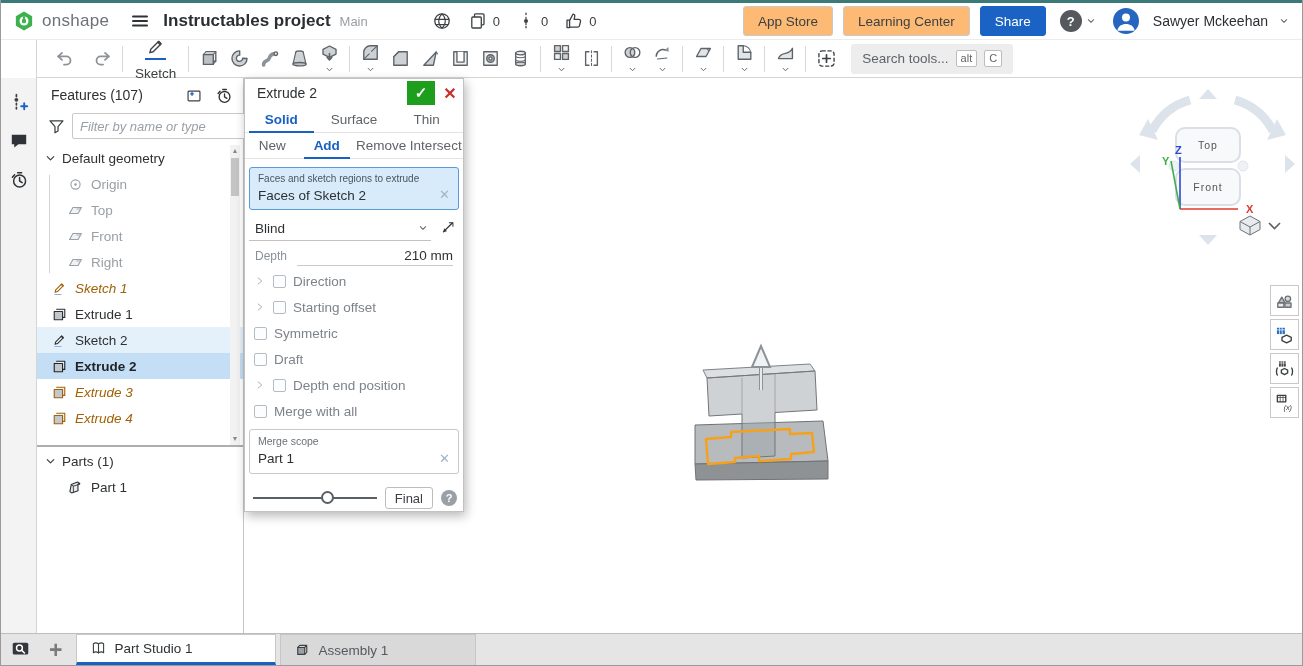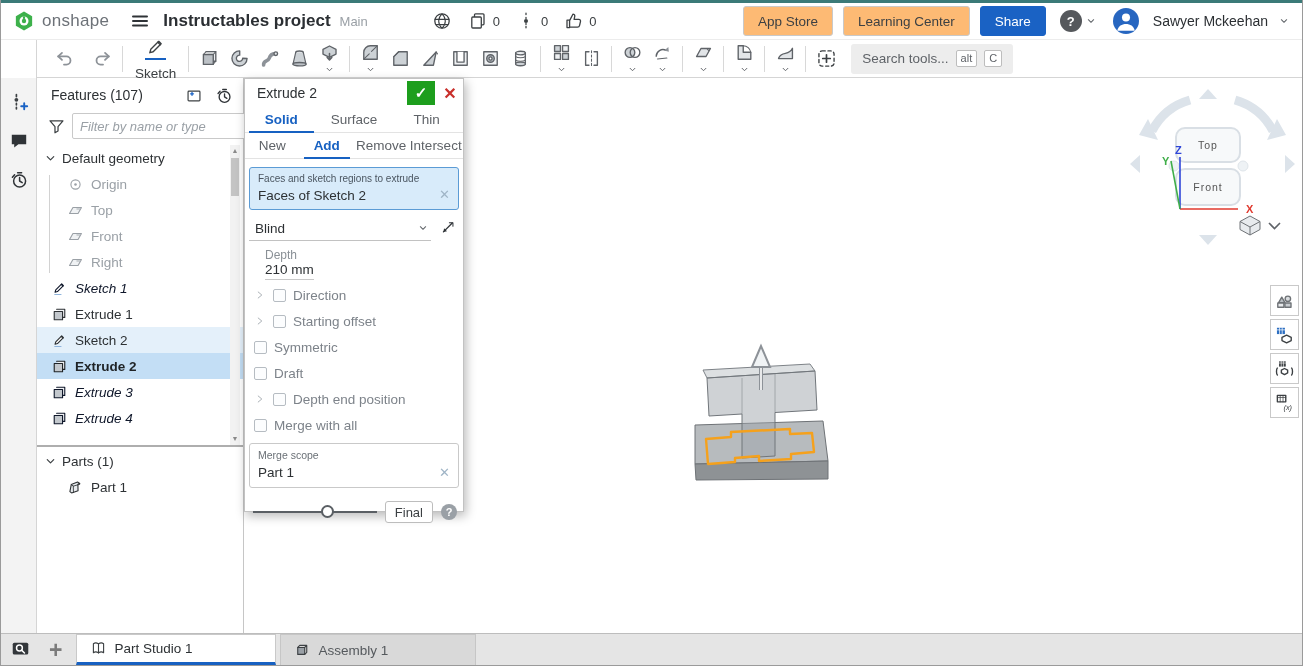--- a/index.html
+++ b/index.html
@@ -71,21 +71,21 @@
   .filter-input::placeholder { color:#9aa0a6; font-style:italic; }
   #feature-tree { position:absolute; left:0; top:67px; right:0; height:300px; overflow:hidden; }
   .tree-guide { position:absolute; left:12px; top:30px; width:1px; height:98px; background:#d2d2d2; }
   .trow { height:26px; display:flex; align-items:center; gap:7px; font-size:13.5px; padding-left:14px; cursor:pointer; }
   .trow.group { padding-left:7px; color:#2d3134; gap:5px; }
   .trow.child { padding-left:30px; }
   .trow svg { width:17px; height:17px; flex:none; }
   .trow .gchev svg { width:13px; height:13px; }
   .st-normal { color:#2d3134; }
   .st-muted { color:#9aa0a6; }
-  .st-ghost { color:#0f172a; font-style:italic; }
+  .st-ghost { color:#a16207; font-style:italic; }
   .st-selected { color:#1f2326; font-weight:bold; }
   .bg-highlight { background:#e4f0fa; }
   .bg-selected { background:#c3def5; }
   
   #tree-scroll { position:absolute; top:67px; right:3px; width:10px; height:300px; background:#f2f2f2; }
   #tree-scroll .arr { position:absolute; left:0; width:10px; text-align:center; font-size:7px; color:#8a8a8a; line-height:10px; }
   #tree-scroll .thumb { position:absolute; left:1px; top:13px; width:8px; height:38px; background:#c4c4c4; }
   #rollback-bar { position:absolute; left:0; right:0; top:367px; height:2px; background:#aeaeae; cursor:row-resize; }
   #parts-section { position:absolute; left:0; right:0; top:370px; }
 
@@ -106,21 +106,21 @@
   .sel-box { margin:8px 4px 6px 4px; background:#d8ebfa; border:1px solid #5b9bd5; border-radius:3px; padding:5px 8px 6px 8px; position:relative; }
   .sel-label { font-size:10px; color:#4a5560; margin-bottom:4px; }
   .sel-value { font-size:13.5px; color:#2d3134; }
   .clear-x { position:absolute; right:8px; bottom:7px; color:#9fb4c6; font-size:13px; cursor:pointer; }
   .blind-row { display:flex; align-items:center; margin:4px 4px 0 4px; }
   .blind-dd { flex:1; display:flex; align-items:center; border-bottom:1px solid #c2c2c2; height:25px; padding:0 2px 0 6px; cursor:pointer; }
   .blind-dd .bl { flex:1; font-size:13.5px; color:#2d3134; }
   .blind-dd svg { width:12px; height:12px; }
   .flip-btn { width:24px; height:24px; margin-left:4px; display:flex; align-items:center; justify-content:center; cursor:pointer; }
   .flip-btn svg { width:17px; height:17px; }
-  .depth-row { display:flex; align-items:baseline; margin:7px 10px 2px 10px;flex-direction:column; }
+  .depth-row { display:flex; align-items:baseline; margin:7px 10px 2px 10px; }
   .depth-label { font-size:12px; color:#8a9096; }
   .depth-line { flex:1; margin-left:10px; border-bottom:1px solid #c9c9c9; text-align:right; font-size:13.5px; color:#2d3134; padding-bottom:2px; }
   .orow { height:26px; display:flex; align-items:center; gap:7px; padding-left:9px; color:#7d838a; font-size:13.5px; cursor:default; }
   .orow .chev svg { width:12px; height:12px; }
   .cb { width:13px; height:13px; border:1px solid #b6bcc2; border-radius:2px; background:#fcfdfe; flex:none; cursor:pointer; }
   .merge-box { margin:5px 4px 0 4px; border:1px solid #c9c9c9; border-radius:3px; padding:5px 8px 7px 8px; position:relative; }
   .merge-label { font-size:10.5px; color:#6a7076; margin-bottom:4px; }
   .merge-value { font-size:13.5px; color:#2d3134; }
   .slider-row { display:flex; align-items:center; margin:13px 6px 0 8px; gap:8px; }
   .slider { position:relative; flex:1; height:14px; cursor:pointer; }

